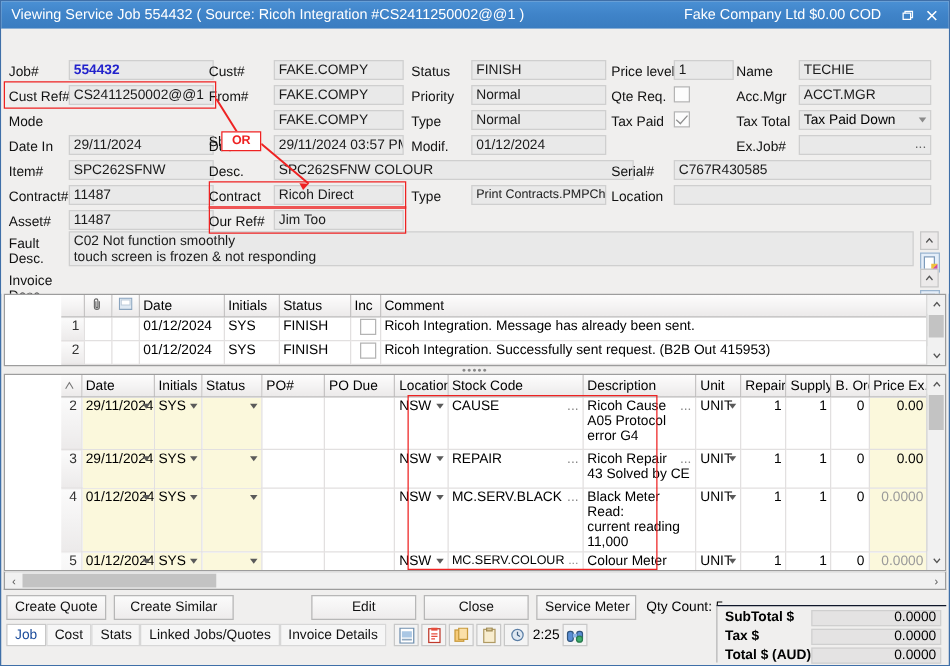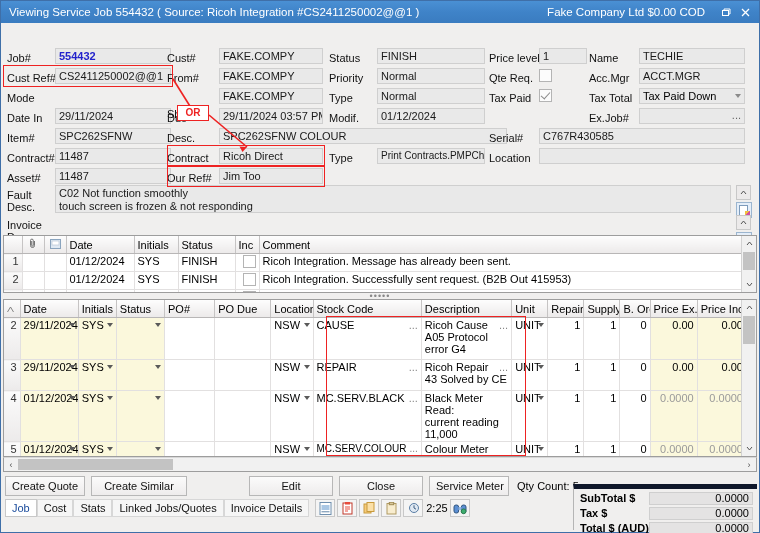--- a/index.html
+++ b/index.html
@@ -117,20 +117,21 @@
     position:absolute; border:1.6px solid #ee2222; background:#fff;
     color:#ee2222; font-weight:bold; font-size:10px; text-align:center;
     line-height:13px; box-sizing:border-box; z-index:5;
   }
   svg.annot { position:absolute; left:0; top:0; pointer-events:none; z-index:4; }
 
   
   .gridwrap {
     border:1px solid #9d9d9d; background:#fff; position:relative; box-sizing:border-box;
     margin: 0 2px;
+    padding-left: 45px;
   }
   table.grid { border-collapse: collapse; table-layout: fixed; width:100%; font-size:11px; }
   table.grid th {
     background: linear-gradient(180deg,#fdfdfd,#eceaea);
     border-right:1px solid #c6c4c4; border-bottom:1px solid #b8b6b6;
     font-weight: normal; text-align:left; padding: 1px 3px; height:15px;
     white-space:nowrap; overflow:hidden;
   }
   table.grid th.num, table.grid td.num { text-align:right; }
   table.grid td {
@@ -195,21 +196,21 @@
   }
   .tab.active { color:#1a4b9b; border:1px solid #c8c8c8; background:#fff; }
   .tab.plain { border:1px solid #d7d7d7; background:#f6f6f6; }
   .iconbtn {
     width:20px; height:18px; border:1px solid #c8c8c8; background:#f4f4f4;
     display:flex; align-items:center; justify-content:center; margin-left:2px;
     box-sizing:border-box;
   }
   .totals {
     position:absolute; right:2px; bottom:2px; width:184px; height:46px;
-    border-left:1px solid #b5b5b5; border-top:5px solid #0f172a; background:#f0efee;
+    border-left:1px solid #b5b5b5; border-top:1px solid #0f172a; background:#f0efee;
     box-sizing:border-box; padding:2px 4px 0 6px;
   }
   .totrow { display:flex; align-items:center; height:14px; margin-bottom:1px; }
   .totlbl { font-weight:bold; font-size:11px; flex:1; white-space:nowrap;}
   .totval {
     width:104px; height:13px; background:#e4e3e3; border:1px solid #cfcfcf;
     box-sizing:border-box; text-align:right; padding-right:3px; font-size:11px; line-height:11px;
   }
   .qtycount { font-size:11px; margin-left:8px; white-space:nowrap;}
 </style>

